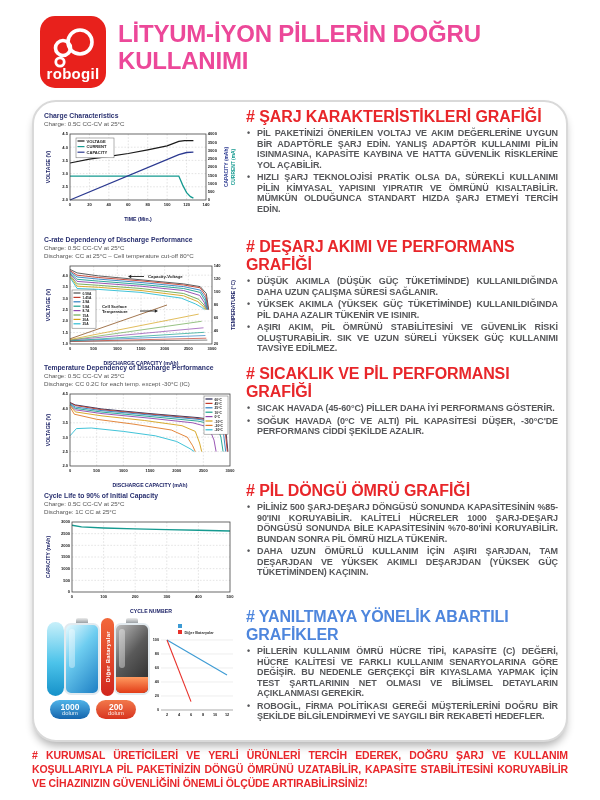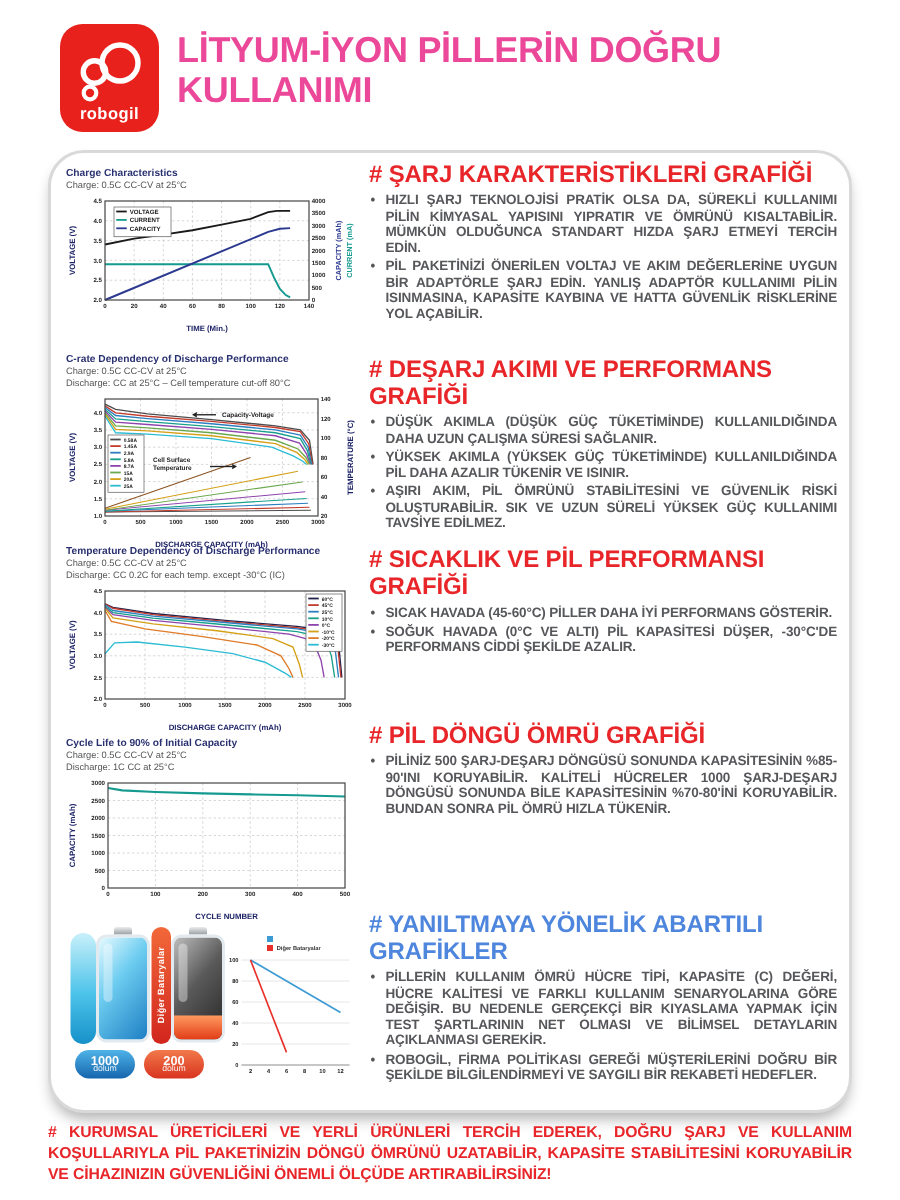--- a/index.html
+++ b/index.html
@@ -3,21 +3,21 @@
 <meta charset="utf-8">
 <style>
   html,body{margin:0;padding:0;background:#fff;}
   #page{position:relative;width:600px;height:800px;background:#fff;overflow:hidden;
         font-family:"Liberation Sans",sans-serif;}
 
   
   .logo{position:absolute;left:40px;top:16px;width:66px;height:72px;border-radius:15px;
         background:#e8211c;display:flex;flex-direction:column;align-items:center;justify-content:flex-end;padding-bottom:6px;box-sizing:border-box;}
   .logo-icon{position:absolute;top:8px;left:6px;}
-  .logo-text{color:#fff;font-size:11px;font-weight:600;letter-spacing:.3px;}
+  .logo-text{color:#fff;font-size:15px;font-weight:600;letter-spacing:.3px;}
   .title{position:absolute;left:118px;top:20px;width:450px;margin:0;
          color:#ec4899;font-size:24px;font-weight:800;line-height:1.13;letter-spacing:-.2px;}
 
   
   .card{position:absolute;left:32px;top:100px;width:536px;height:642px;background:#fff;
         border:2px solid #d9d9d9;border-radius:24px;box-sizing:border-box;
         box-shadow:0 6px 9px -2px rgba(0,0,0,.30);}
 
   
   .chartblk{position:absolute;left:10px;width:198px;}
@@ -371,22 +371,22 @@
             <rect x="30" y="4" width="4" height="4" fill="#3d9bd4"></rect>
             <text x="36.5" y="7.6" font-size="3.8" font-weight="bold" fill="#333"></text>
             <rect x="30" y="10" width="4" height="4" fill="#e8302a"></rect>
             <text x="36.5" y="13.6" font-size="3.8" font-weight="bold" fill="#333">Diğer Bataryalar</text>
           </svg></div>
     </div>
 
     <section class="sec" style="top:6px">
       <h2 class="sec-h red"># ŞARJ KARAKTERİSTİKLERİ GRAFİĞİ</h2>
       <ul class="sec-list">
+        <li>PİL PAKETİNİZİ ÖNERİLEN VOLTAJ VE AKIM DEĞERLERİNE UYGUN BİR ADAPTÖRLE ŞARJ EDİN. YANLIŞ ADAPTÖR KULLANIMI PİLİN ISINMASINA, KAPASİTE KAYBINA VE HATTA GÜVENLİK RİSKLERİNE YOL AÇABİLİR.</li>
         <li>HIZLI ŞARJ TEKNOLOJİSİ PRATİK OLSA DA, SÜREKLİ KULLANIMI PİLİN KİMYASAL YAPISINI YIPRATIR VE ÖMRÜNÜ KISALTABİLİR. MÜMKÜN OLDUĞUNCA STANDART HIZDA ŞARJ ETMEYİ TERCİH EDİN.</li>
-        <li>PİL PAKETİNİZİ ÖNERİLEN VOLTAJ VE AKIM DEĞERLERİNE UYGUN BİR ADAPTÖRLE ŞARJ EDİN. YANLIŞ ADAPTÖR KULLANIMI PİLİN ISINMASINA, KAPASİTE KAYBINA VE HATTA GÜVENLİK RİSKLERİNE YOL AÇABİLİR.</li>
       </ul>
     </section>
 
     <section class="sec" style="top:136px">
       <h2 class="sec-h red"># DEŞARJ AKIMI VE PERFORMANS GRAFİĞİ</h2>
       <ul class="sec-list">
         <li>DÜŞÜK AKIMLA (DÜŞÜK GÜÇ TÜKETİMİNDE) KULLANILDIĞINDA DAHA UZUN ÇALIŞMA SÜRESİ SAĞLANIR.</li>
         <li>YÜKSEK AKIMLA (YÜKSEK GÜÇ TÜKETİMİNDE) KULLANILDIĞINDA PİL DAHA AZALIR TÜKENİR VE ISINIR.</li>
         <li>AŞIRI AKIM, PİL ÖMRÜNÜ STABİLİTESİNİ VE GÜVENLİK RİSKİ OLUŞTURABİLİR. SIK VE UZUN SÜRELİ YÜKSEK GÜÇ KULLANIMI TAVSİYE EDİLMEZ.</li>
       </ul>
@@ -397,20 +397,21 @@
       <ul class="sec-list">
         <li>SICAK HAVADA (45-60°C) PİLLER DAHA İYİ PERFORMANS GÖSTERİR.</li>
         <li>SOĞUK HAVADA (0°C VE ALTI) PİL KAPASİTESİ DÜŞER, -30°C'DE PERFORMANS CİDDİ ŞEKİLDE AZALIR.</li>
       </ul>
     </section>
 
     <section class="sec" style="top:380px">
       <h2 class="sec-h red"># PİL DÖNGÜ ÖMRÜ GRAFİĞİ</h2>
       <ul class="sec-list">
         <li>PİLİNİZ 500 ŞARJ-DEŞARJ DÖNGÜSÜ SONUNDA KAPASİTESİNİN %85-90'INI KORUYABİLİR. KALİTELİ HÜCRELER 1000 ŞARJ-DEŞARJ DÖNGÜSÜ SONUNDA BİLE KAPASİTESİNİN %70-80'İNİ KORUYABİLİR. BUNDAN SONRA PİL ÖMRÜ HIZLA TÜKENİR.</li>
+        <li>DAHA UZUN ÖMÜRLÜ KULLANIM İÇİN AŞIRI ŞARJDAN, TAM DEŞARJDAN VE YÜKSEK AKIMLI DEŞARJDAN (YÜKSEK GÜÇ TÜKETİMİNDEN) KAÇININ.</li>
       </ul>
     </section>
 
     <section class="sec" style="top:506px">
       <h2 class="sec-h blue"># YANILTMAYA YÖNELİK ABARTILI GRAFİKLER</h2>
       <ul class="sec-list">
         <li>PİLLERİN KULLANIM ÖMRÜ HÜCRE TİPİ, KAPASİTE (C) DEĞERİ, HÜCRE KALİTESİ VE FARKLI KULLANIM SENARYOLARINA GÖRE DEĞİŞİR. BU NEDENLE GERÇEKÇİ BİR KIYASLAMA YAPMAK İÇİN TEST ŞARTLARININ NET OLMASI VE BİLİMSEL DETAYLARIN AÇIKLANMASI GEREKİR.</li>
         <li>ROBOGİL, FİRMA POLİTİKASI GEREĞİ MÜŞTERİLERİNİ DOĞRU BİR ŞEKİLDE BİLGİLENDİRMEYİ VE SAYGILI BİR REKABETİ HEDEFLER.</li>
       </ul>
     </section>

